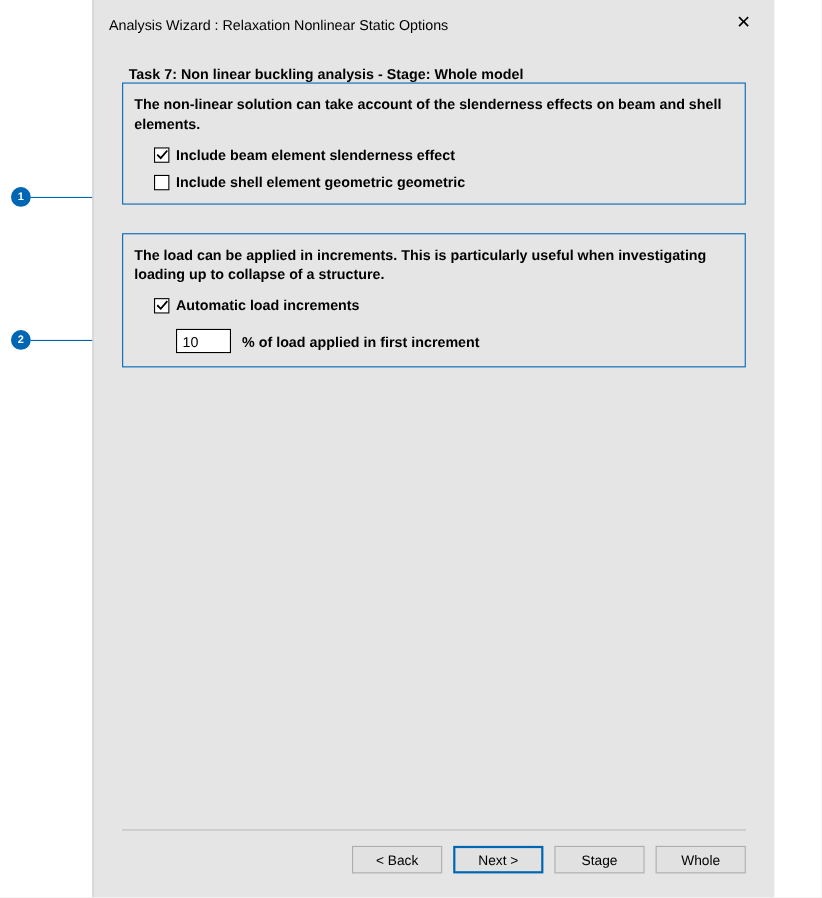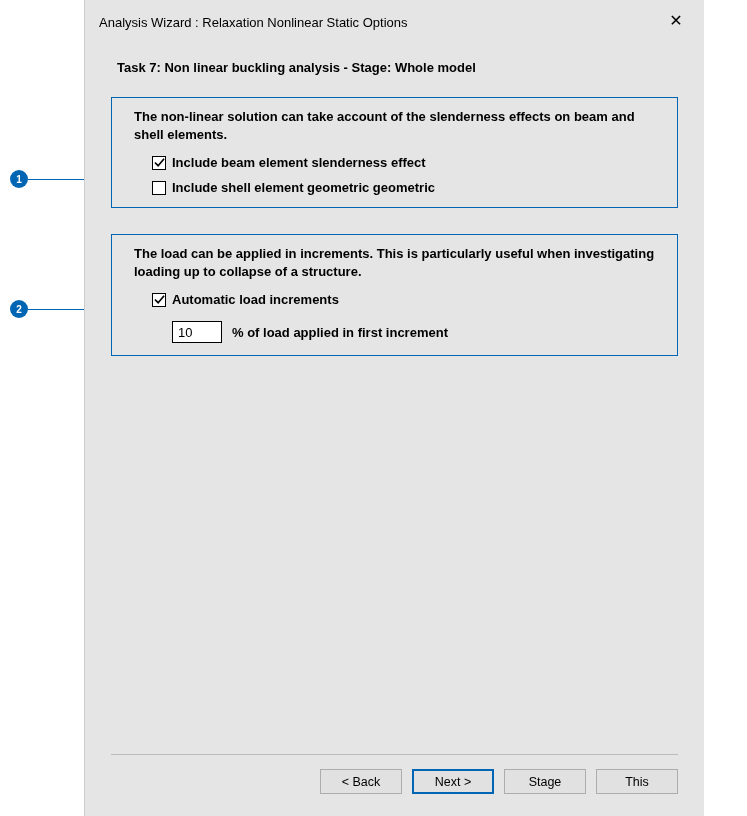--- a/index.html
+++ b/index.html
@@ -44,26 +44,25 @@
       text-align: center;
       line-height: 22px;
       cursor: pointer;
     }
     .content {
       padding: 18px 26px 0 26px;
     }
     .task-line {
       font-weight: 600;
       font-size: 13px;
-      margin-bottom: 22px;
       padding-left: 6px;
     }
     .section {
       border: 1.5px solid #0066b3;
-      padding: 10px 10px 12px 22px;
+      padding: 10px 10px 12px 10px;
       margin-bottom: 26px;
       position: relative;
     }
     .section-desc {
       font-weight: 600;
       font-size: 13px;
       line-height: 1.35;
       margin-bottom: 12px;
     }
     .checkbox-row {
@@ -231,17 +230,17 @@
     </div>
 
   </div>
 
   <div class="footer">
     <hr class="footer-sep">
     <div class="button-row">
       <button class="btn">&lt; Back</button>
       <button class="btn primary">Next &gt;</button>
       <button class="btn">Stage</button>
-      <button class="btn">This</button>
+      <button class="btn">Whole</button>
     </div>
   </div>
 
 </div>
 
 </body></html>

